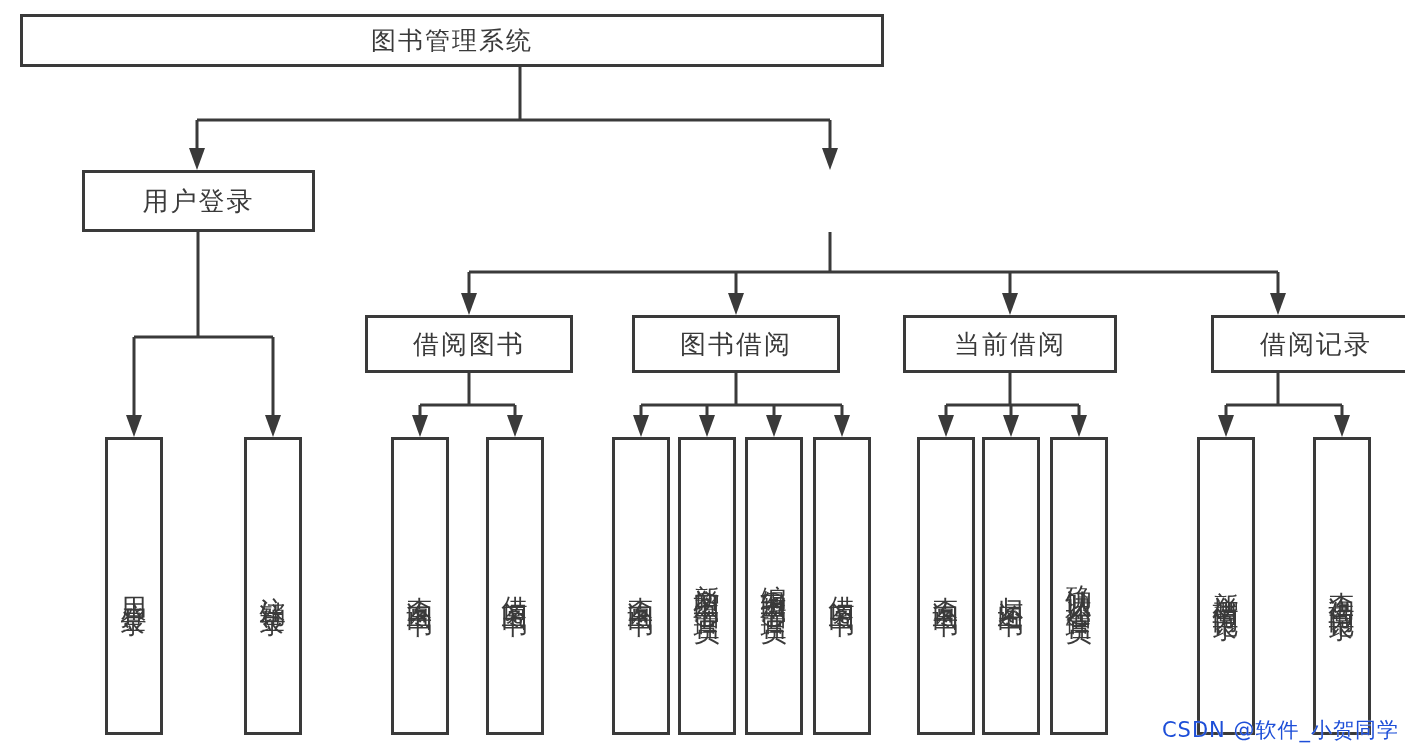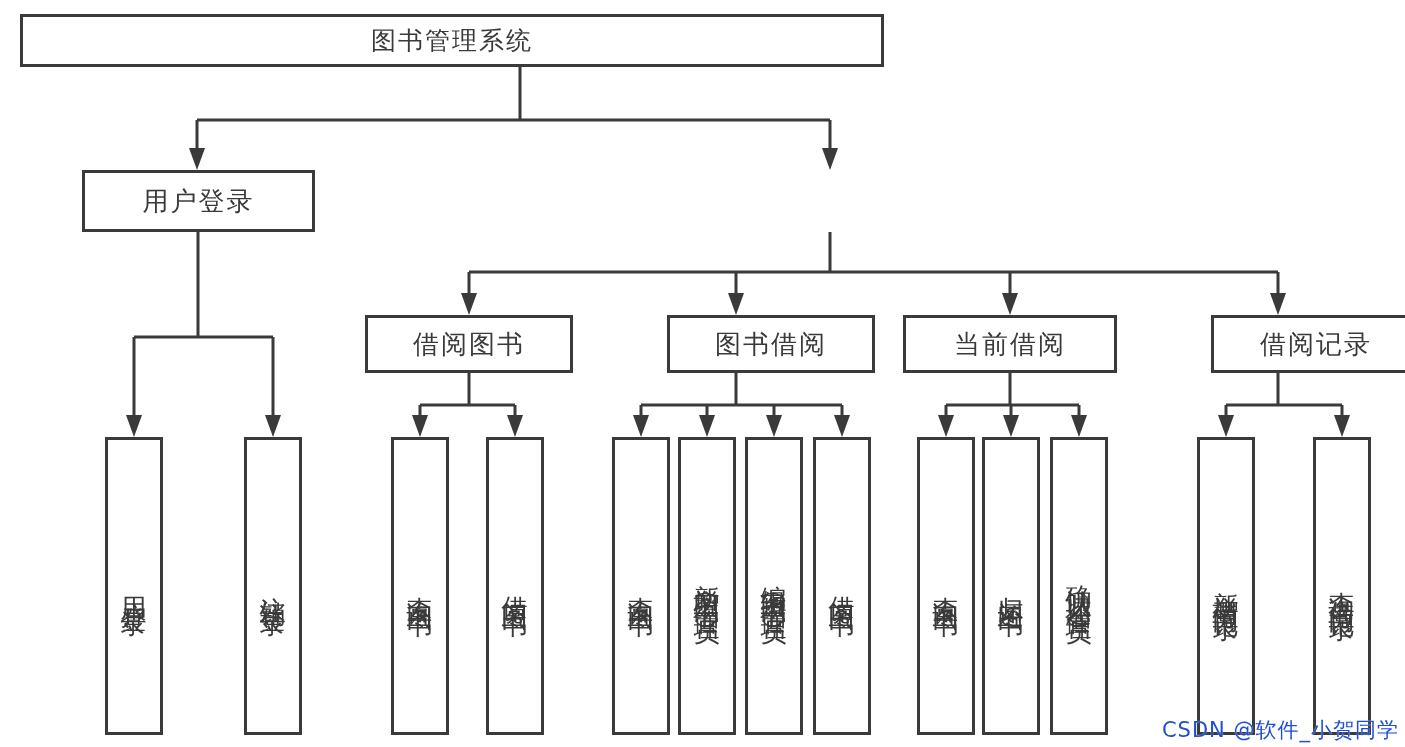--- a/index.html
+++ b/index.html
@@ -13,21 +13,21 @@
   .box{
     position:absolute;background:#ffffff;border:3px solid #3a3a3a;box-sizing:border-box;
     display:flex;align-items:center;justify-content:center;z-index:1;
   }
   .box.h{font-size:26px;letter-spacing:2px;white-space:nowrap;}
   .box.root{left:20px;top:14px;width:864px;height:53px;font-size:25px;}
   .box.lv2-login{left:82px;top:170px;width:233px;height:62px;}
   .box.lv2-mgmt{left:712px;top:170px;width:236px;height:62px;}
   .box.lv3{top:315px;height:58px;}
   .box.sec0{left:365px;width:208px;}
-  .box.sec1{left:632px;width:208px;margin-left:35px;}
+  .box.sec1{left:632px;width:208px;}
   .box.sec2{left:903px;width:214px;}
   .box.sec3{left:1211px;width:210px;}
   .box.leaf{
     top:437px;height:298px;width:58px;
     writing-mode:vertical-rl;text-orientation:mixed;
     font-size:26px;letter-spacing:5px;line-height:1;
   }
   .leaf.p1a{left:105px;} .leaf.p1b{left:244px;}
   .leaf.p2a{left:391px;} .leaf.p2b{left:486px;}
   .leaf.p3a{left:612px;} .leaf.p3b{left:678px;} .leaf.p3c{left:745px;} .leaf.p3d{left:813px;}

